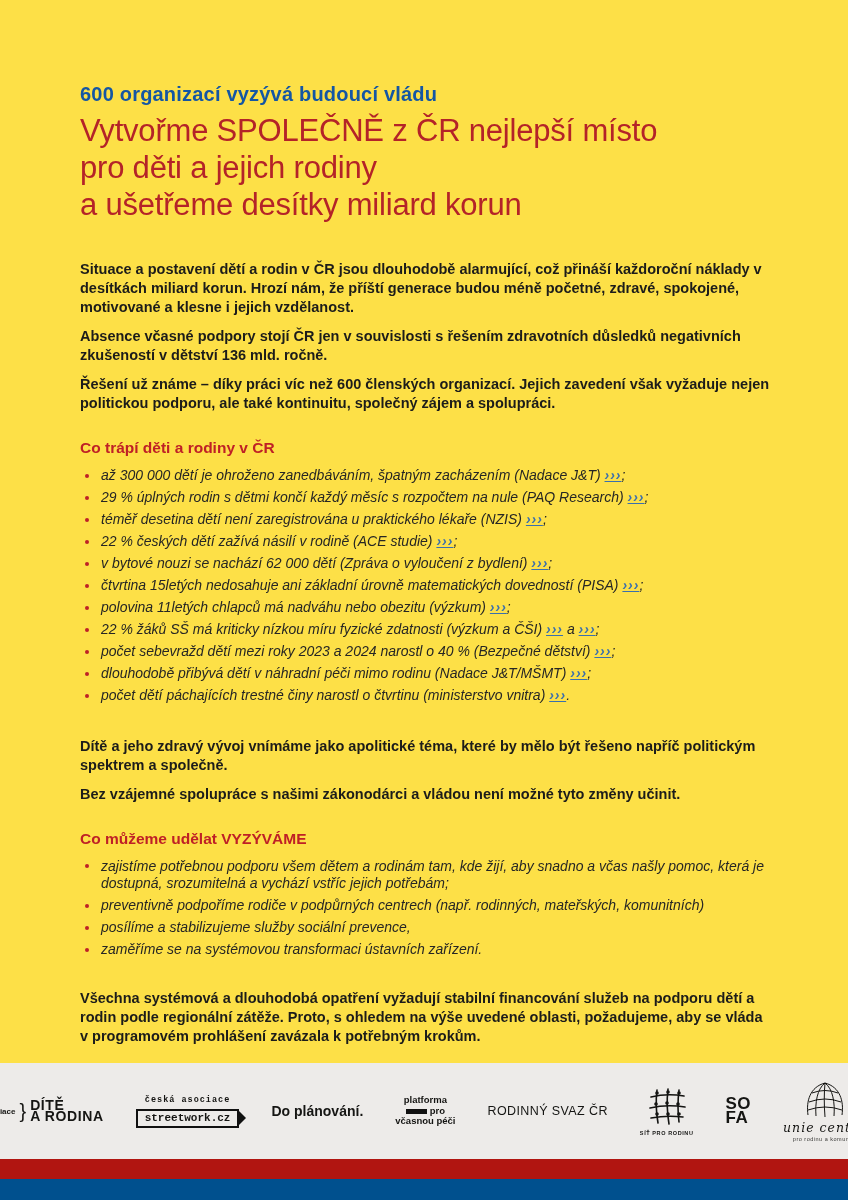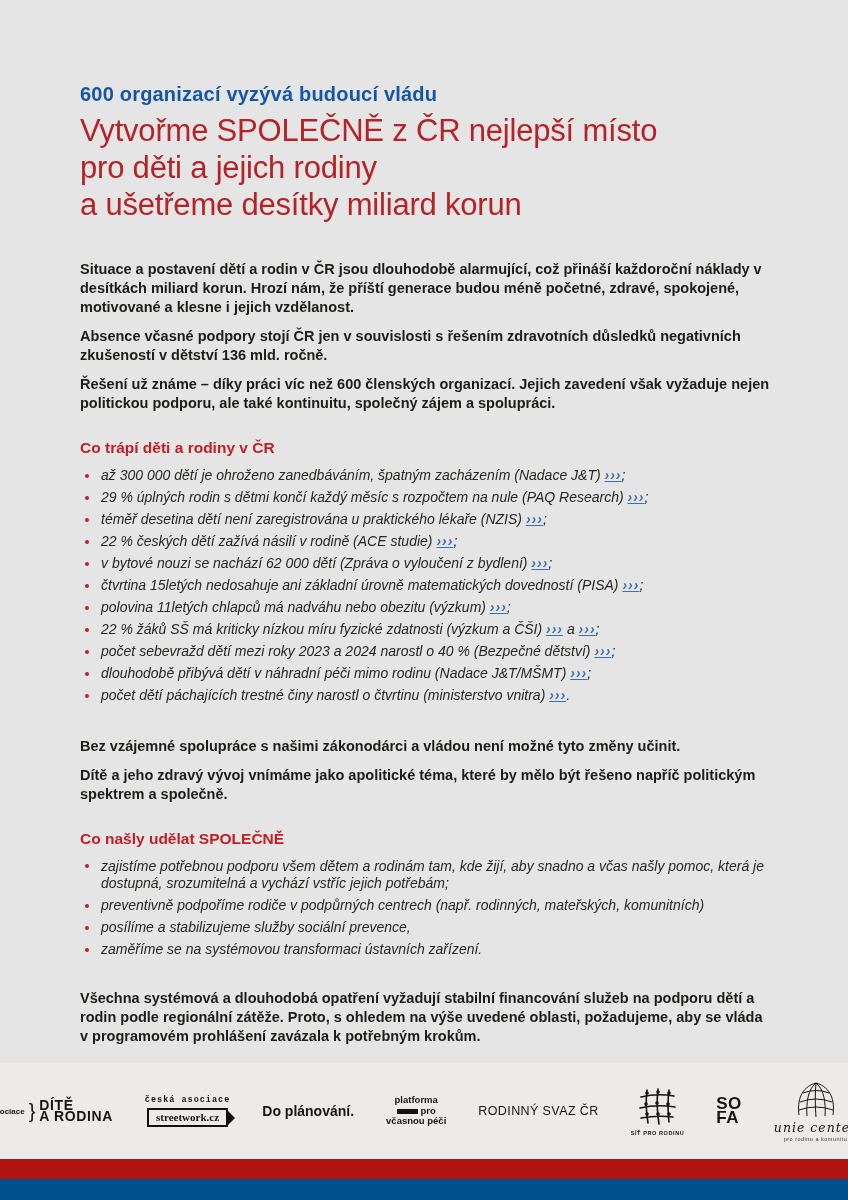--- a/index.html
+++ b/index.html
@@ -1,16 +1,16 @@
 <!DOCTYPE html>
 <html lang="cs"><head>
 <meta charset="utf-8">
 <style>
   html,body{margin:0;padding:0;background:#9a9a9a;}
-  .page{position:relative;width:848px;height:1200px;margin:0 auto;background:#e5e5e5;
+  .page{position:relative;width:848px;height:1200px;margin:0 auto;background:#fde047;
         font-family:"Liberation Sans",sans-serif;color:#1c1c1a;overflow:hidden;}
   .content{position:absolute;top:0;left:80px;width:690px;}
 
   .kicker{margin-top:83px;font-size:20px;font-weight:800;color:#1456a4;letter-spacing:.2px;}
   .h1{margin-top:6px;font-size:31px;line-height:37px;font-weight:500;color:#b42328;letter-spacing:-.2px;}
 
   .intro{margin-top:37px;}
   .bold-p{font-size:14.5px;font-weight:700;line-height:19px;margin:0 0 10px 0;color:#1c1c1a;}
 
   .sec-head{font-size:15.5px;font-weight:800;color:#bf2026;margin:26px 0 10px 0;}
@@ -34,21 +34,21 @@
 
   .logo{color:#151513;flex:0 0 auto;}
   .logo-dar{display:flex;align-items:center;gap:4px;}
   .dar-prefix{font-size:8px;font-weight:700;}
   .dar-brace{font-size:20px;font-weight:300;line-height:18px;}
   .dar-name{font-size:14px;font-weight:800;line-height:11px;letter-spacing:.6px;}
 
   .logo-sw{text-align:center;}
   .sw-top{font-family:"Liberation Mono",monospace;font-size:8.5px;font-weight:700;letter-spacing:1px;margin-bottom:2px;}
   .sw-box{position:relative;display:inline-block;border:2.5px solid #111;padding:1px 7px 2px 7px;
-          font-family:Liberation Serif, serif;font-size:11px;font-weight:700;}
+          font-family:Liberation Mono, monospace;font-size:11px;font-weight:700;}
   .sw-box::after{content:"";position:absolute;right:-9px;top:50%;transform:translateY(-50%);
           border-left:9px solid #111;border-top:9px solid transparent;border-bottom:9px solid transparent;}
 
   .logo-dd{font-size:14px;font-weight:800;}
 
   .logo-plat{font-size:9.5px;font-weight:800;line-height:10.5px;text-align:center;}
   .plat-bar{display:inline-block;width:21px;height:5px;background:#111;margin-right:3px;vertical-align:middle;}
 
   .logo-rsvaz{font-size:12.5px;font-weight:400;letter-spacing:.4px;}
 
@@ -92,25 +92,25 @@
         <li><span class="dot"></span><span class="li-text">v bytové nouzi se nachází 62 000 dětí (Zpráva o vyloučení z bydlení) <a class="doc-link" href="#">›››</a>;</span></li>
         <li><span class="dot"></span><span class="li-text">čtvrtina 15letých nedosahuje ani základní úrovně matematických dovedností (PISA) <a class="doc-link" href="#">›››</a>;</span></li>
         <li><span class="dot"></span><span class="li-text">polovina 11letých chlapců má nadváhu nebo obezitu (výzkum) <a class="doc-link" href="#">›››</a>;</span></li>
         <li><span class="dot"></span><span class="li-text">22 % žáků SŠ má kriticky nízkou míru fyzické zdatnosti (výzkum a ČŠI) <a class="doc-link" href="#">›››</a> a <a class="doc-link" href="#">›››</a>;</span></li>
         <li><span class="dot"></span><span class="li-text">počet sebevražd dětí mezi roky 2023 a 2024 narostl o 40 % (Bezpečné dětství) <a class="doc-link" href="#">›››</a>;</span></li>
         <li><span class="dot"></span><span class="li-text">dlouhodobě přibývá dětí v náhradní péči mimo rodinu (Nadace J&amp;T/MŠMT) <a class="doc-link" href="#">›››</a>;</span></li>
         <li><span class="dot"></span><span class="li-text">počet dětí páchajících trestné činy narostl o čtvrtinu (ministerstvo vnitra) <a class="doc-link" href="#">›››</a>.</span></li>
       </ul>
 
     <div class="mid">
+      <p class="bold-p">Dítě a jeho zdravý vývoj vnímáme jako apolitické téma, které by mělo být řešeno napříč politickým spektrem a společně.</p>
       <p class="bold-p">Bez vzájemné spolupráce s našimi zákonodárci a vládou není možné tyto změny učinit.</p>
-      <p class="bold-p">Dítě a jeho zdravý vývoj vnímáme jako apolitické téma, které by mělo být řešeno napříč politickým spektrem a společně.</p>
-    </div>
-
-    <div class="sec-head">Co našly udělat SPOLEČNĚ</div>
+    </div>
+
+    <div class="sec-head">Co můžeme udělat VYZÝVÁME</div>
     <ul class="bullets">
         <li><span class="dot"></span><span class="li-text">zajistíme potřebnou podporu všem dětem a rodinám tam, kde žijí, aby snadno a včas našly pomoc, která je dostupná, srozumitelná a vychází vstříc jejich potřebám;</span></li>
         <li><span class="dot"></span><span class="li-text">preventivně podpoříme rodiče v podpůrných centrech (např. rodinných, mateřských, komunitních)</span></li>
         <li><span class="dot"></span><span class="li-text">posílíme a stabilizujeme služby sociální prevence,</span></li>
         <li><span class="dot"></span><span class="li-text">zaměříme se na systémovou transformaci ústavních zařízení.</span></li>
       </ul>
 
     <div class="closing">
       <p class="bold-p">Všechna systémová a dlouhodobá opatření vyžadují stabilní financování služeb na podporu dětí a rodin podle regionální zátěže. Proto, s ohledem na výše uvedené oblasti, požadujeme, aby se vláda v programovém prohlášení zavázala k potřebným krokům.</p>
     </div>

